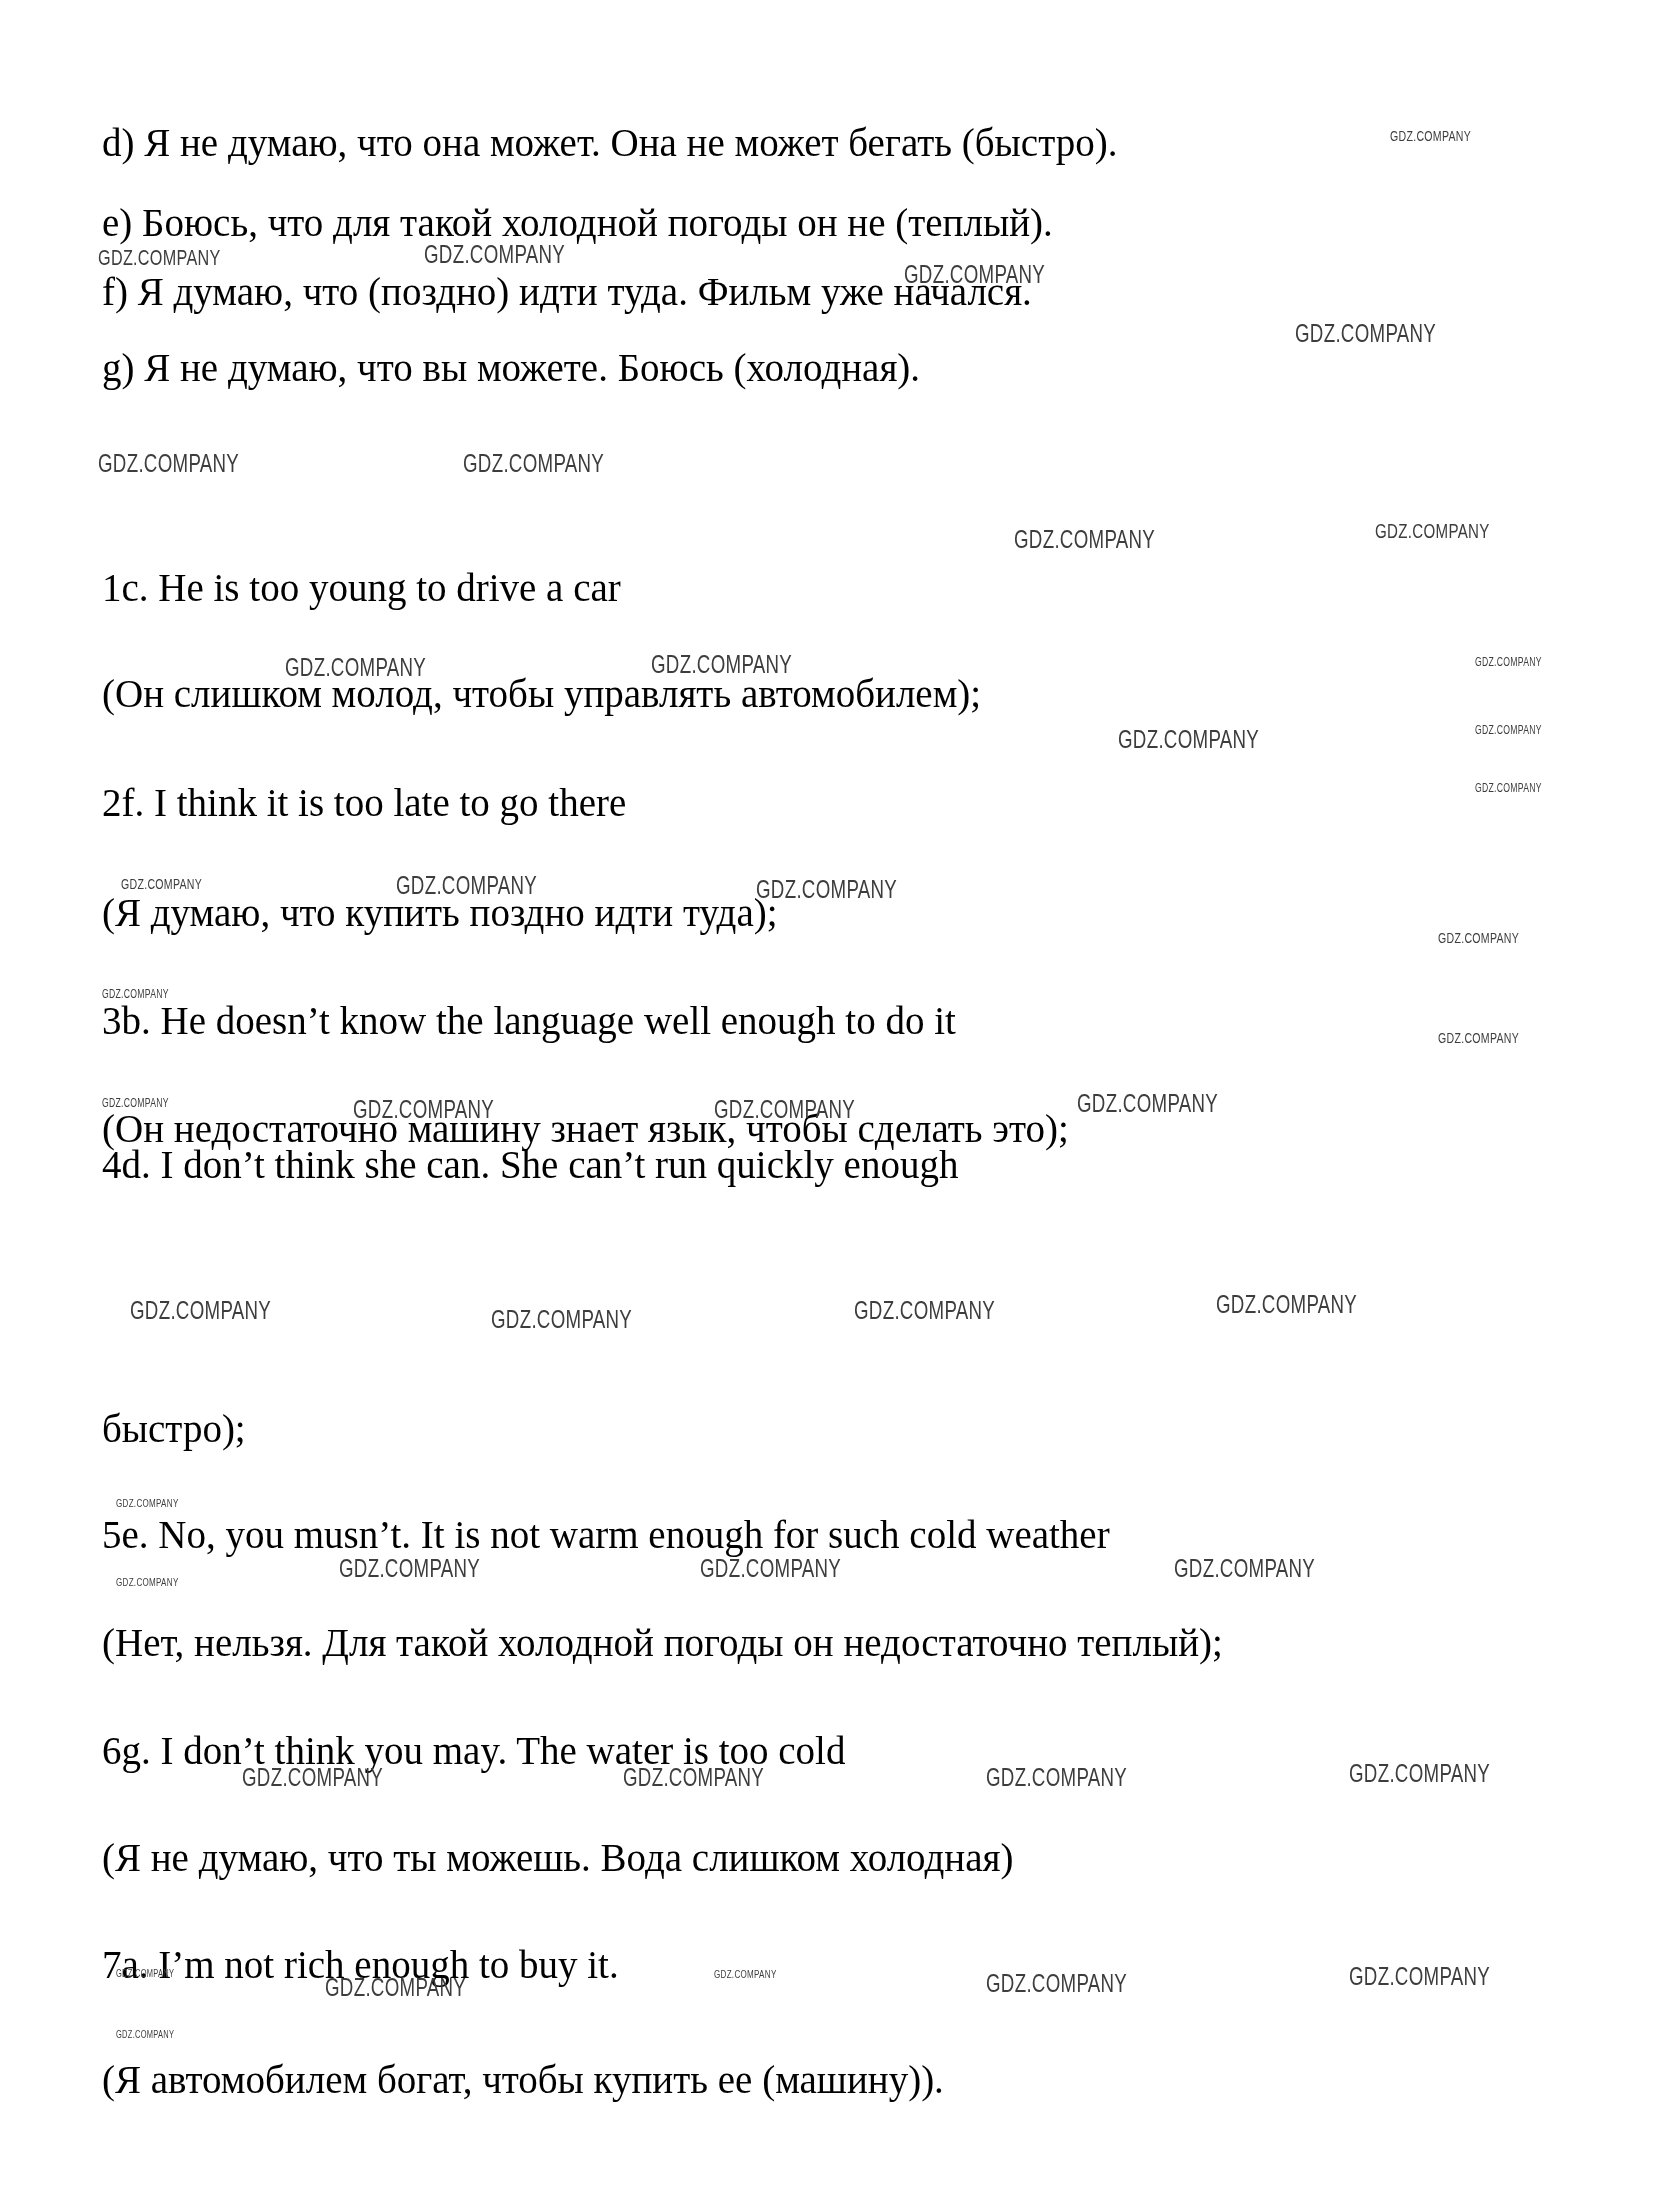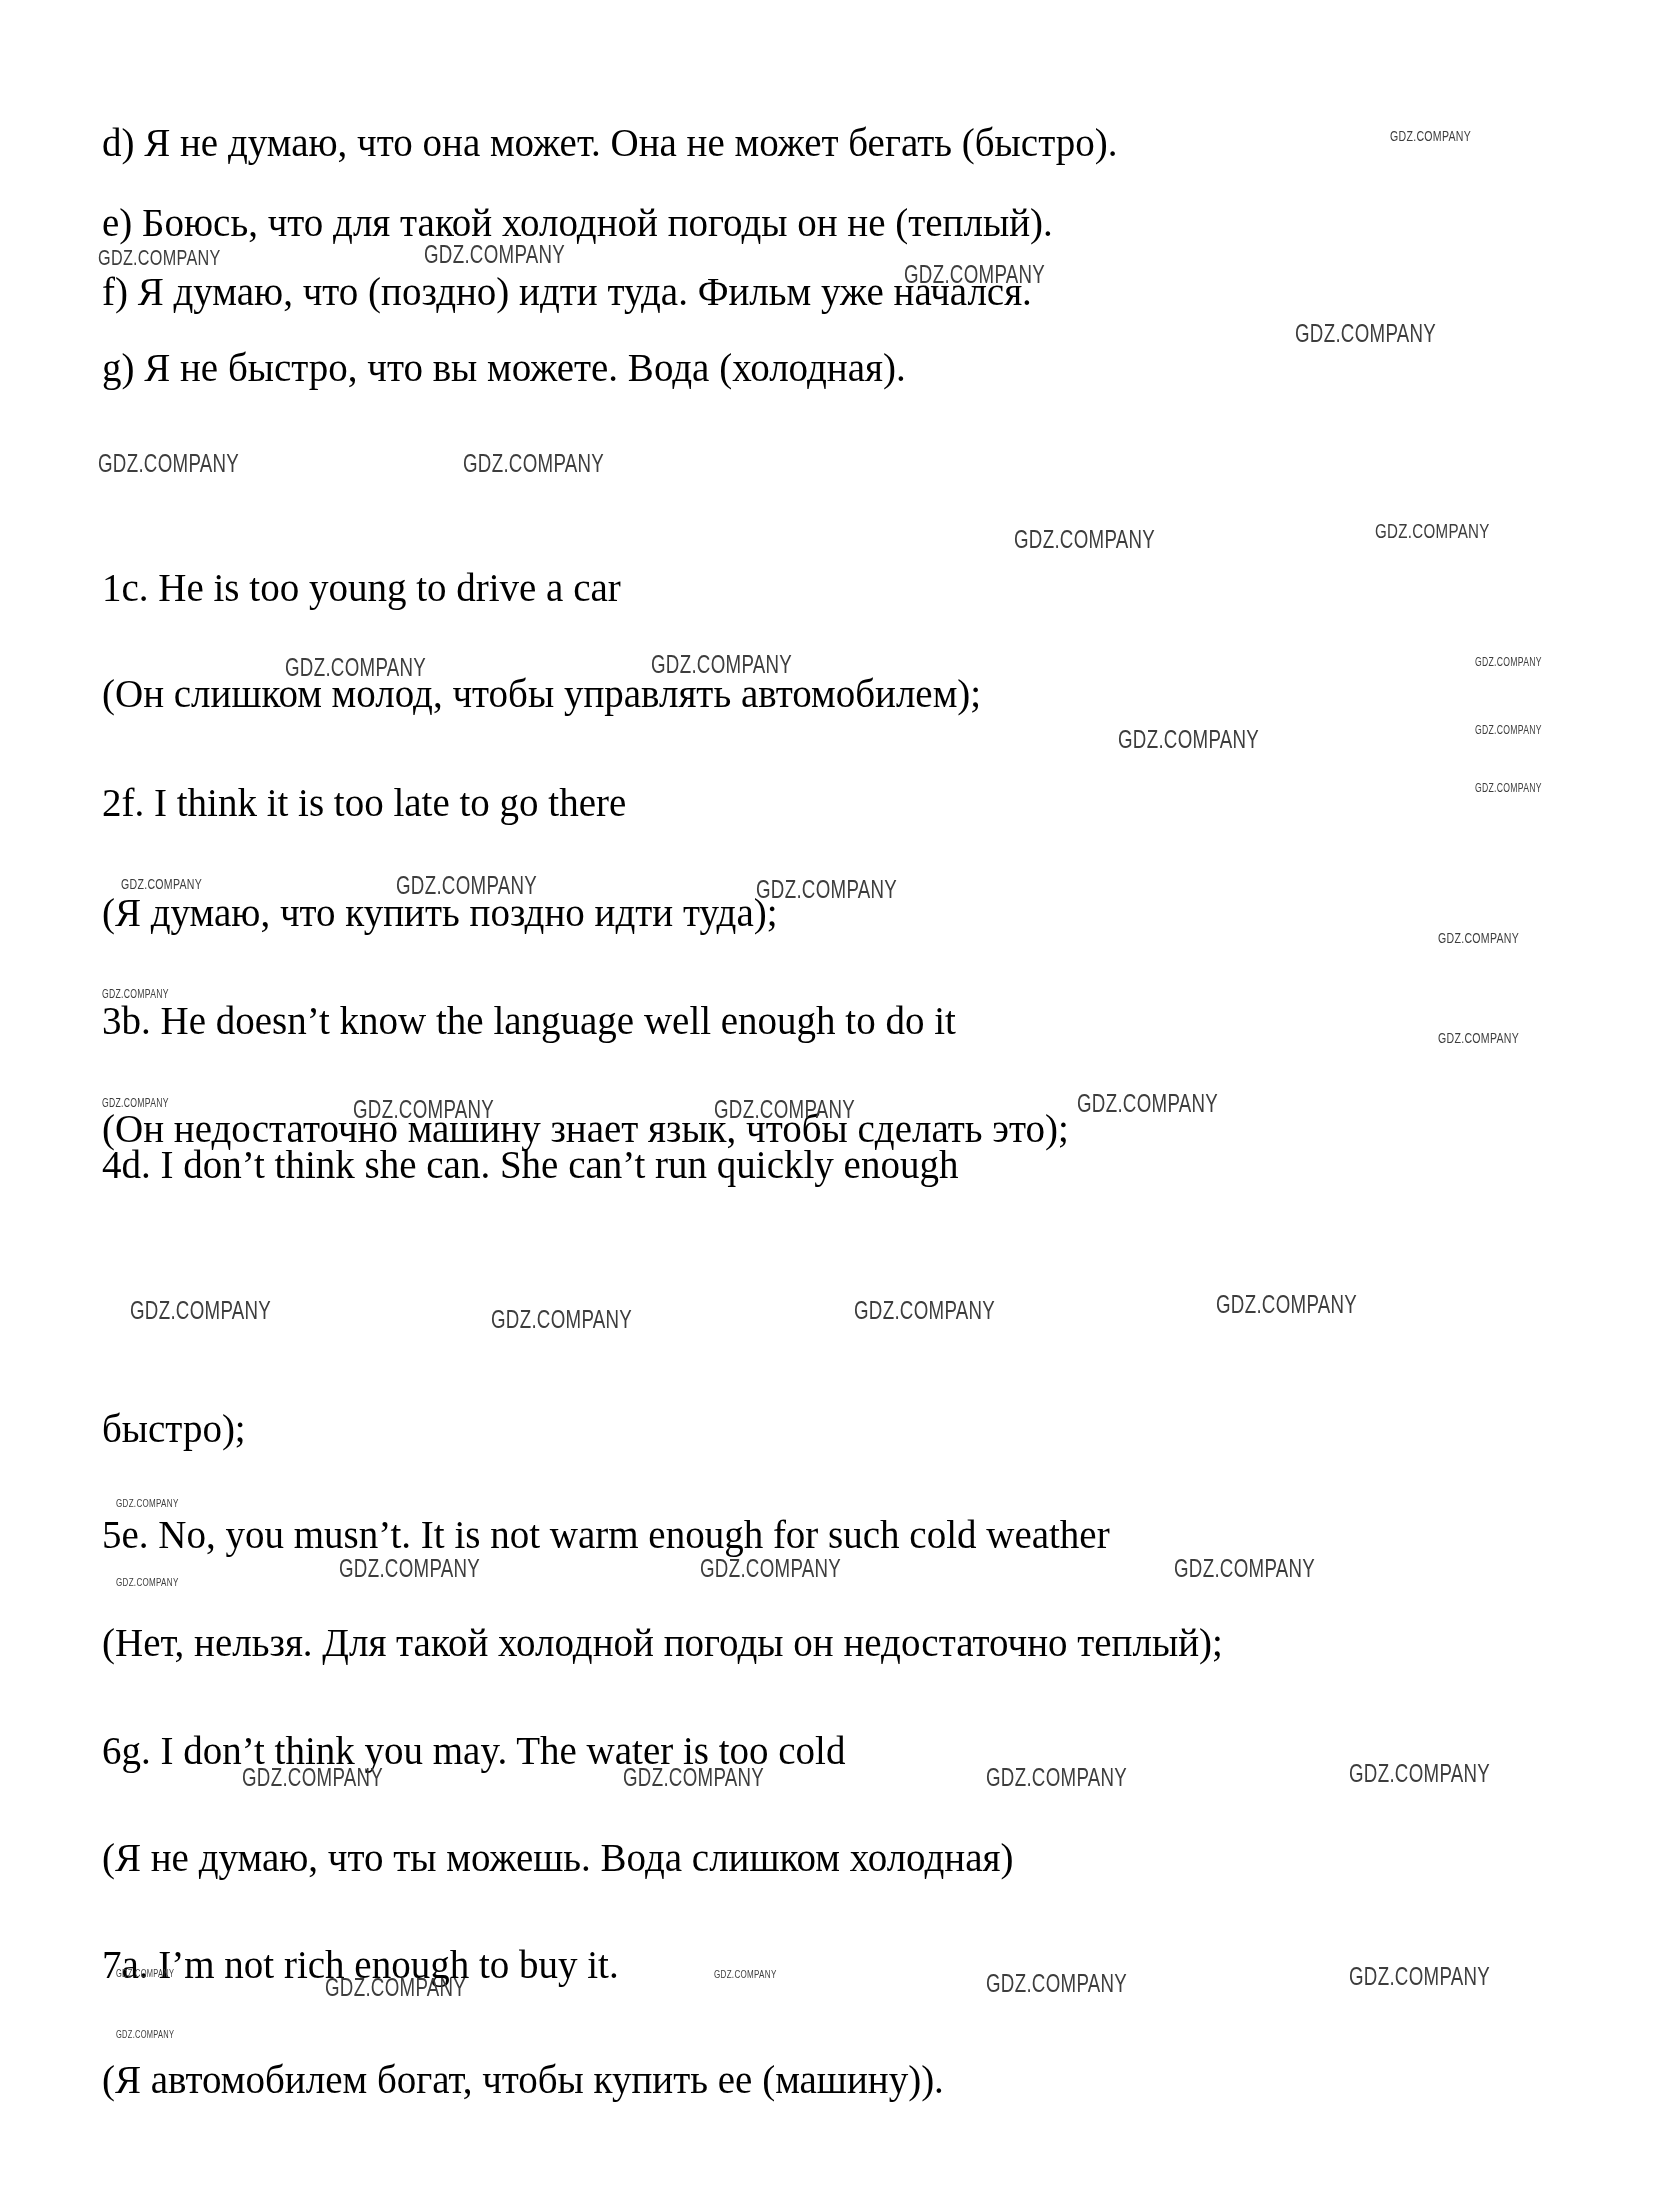--- a/index.html
+++ b/index.html
@@ -44,21 +44,21 @@
   }
 </style>
 </head>
 <body>
 
 <div class="page">
 
   <div class="line" style="top:121px">d) Я не думаю, что она может. Она не может бегать (быстро).</div>
   <div class="line" style="top:201px">e) Боюсь, что для такой холодной погоды он не (теплый).</div>
   <div class="line" style="top:270px">f) Я думаю, что (поздно) идти туда. Фильм уже начался.</div>
-  <div class="line" style="top:346px">g) Я не быстро, что вы можете. Вода (холодная).</div>
+  <div class="line" style="top:346px">g) Я не думаю, что вы можете. Боюсь (холодная).</div>
 
   <div class="line" style="top:566px">1c. He is too young to drive a car</div>
   <div class="line" style="top:672px">(Он слишком молод, чтобы управлять автомобилем);</div>
 
   <div class="line" style="top:781px">2f. I think it is too late to go there</div>
   <div class="line" style="top:891px">(Я думаю, что купить поздно идти туда);</div>
 
   <div class="line" style="top:999px">3b. He doesn’t know the language well enough to do it</div>
   <div class="line" style="top:1107px">(Он недостаточно машину знает язык, чтобы сделать это);</div>
 

